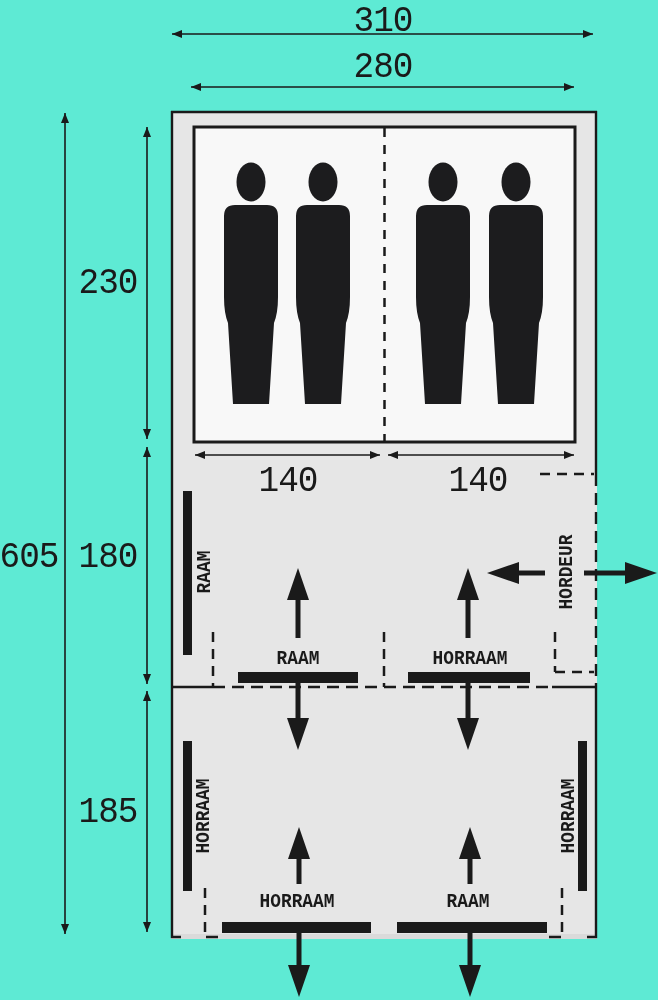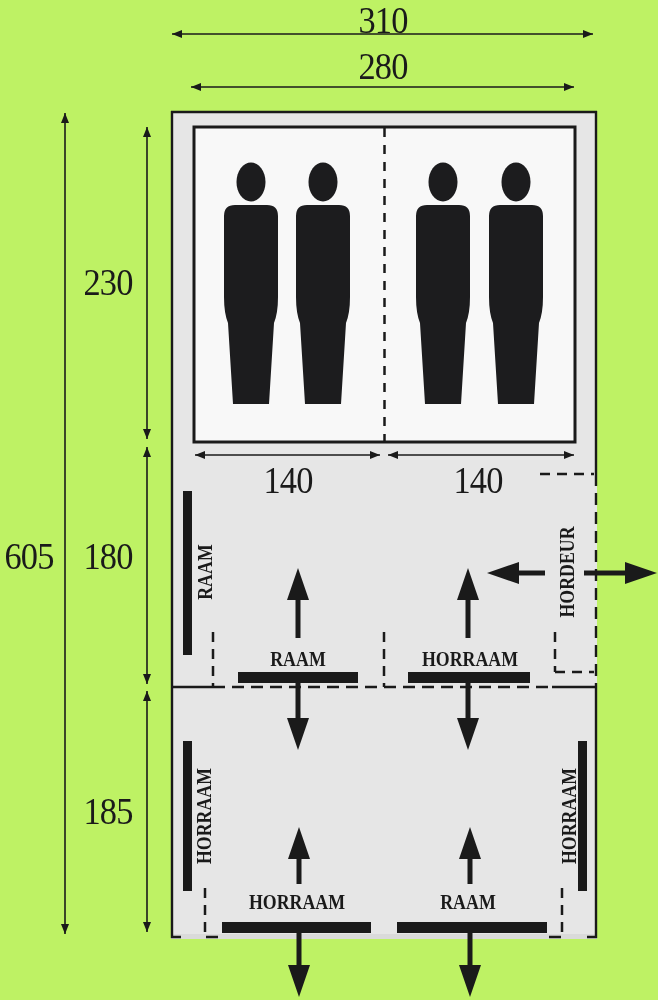--- a/index.html
+++ b/index.html
@@ -1,18 +1,18 @@
 <!DOCTYPE html>
 <html><head>
 <meta charset="utf-8">
 <style>
   html,body{margin:0;padding:0;background:#ffffff;}
   #stage{
-    position:relative;width:658px;height:1000px;background:#bef264;
-    font-family:Liberation Serif, serif;color:#1a1a1a;overflow:hidden;
+    position:relative;width:658px;height:1000px;background:#5eead4;
+    font-family:Liberation Mono, monospace;color:#1a1a1a;overflow:hidden;
   }
   #plan-svg{position:absolute;left:0;top:0;}
   .txt{position:absolute;text-align:center;white-space:nowrap;color:#1a1a1a;}
   .num{
     font-size:37px;line-height:40px;font-weight:normal;letter-spacing:-1px;
     transform:scaleX(.93);transform-origin:center;width:140px;
   }
   .num-narrow{width:80px;}
   .lbl{
     font-size:21px;line-height:24px;font-weight:bold;letter-spacing:0;

